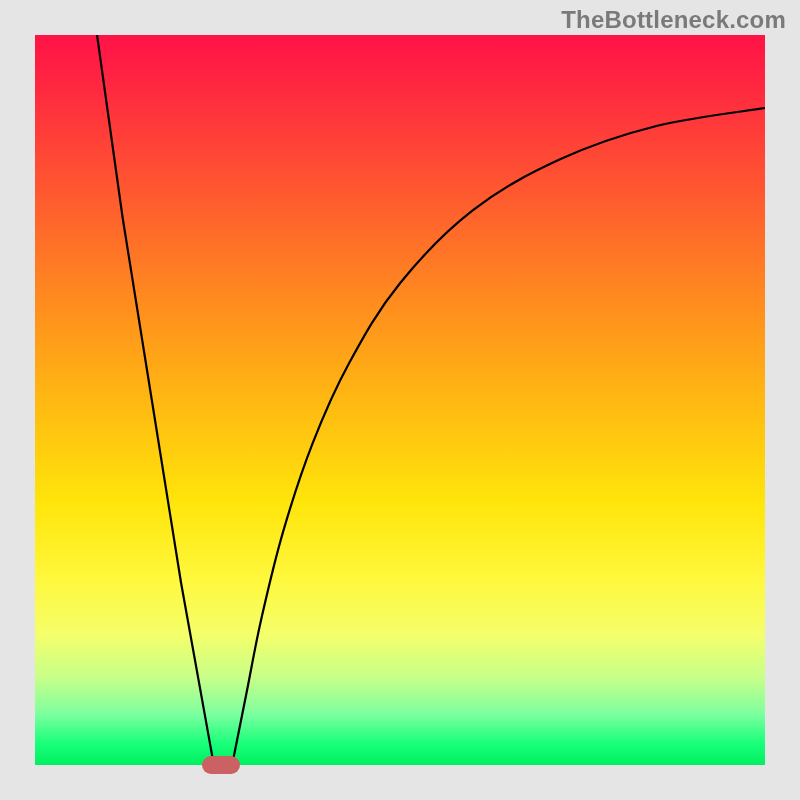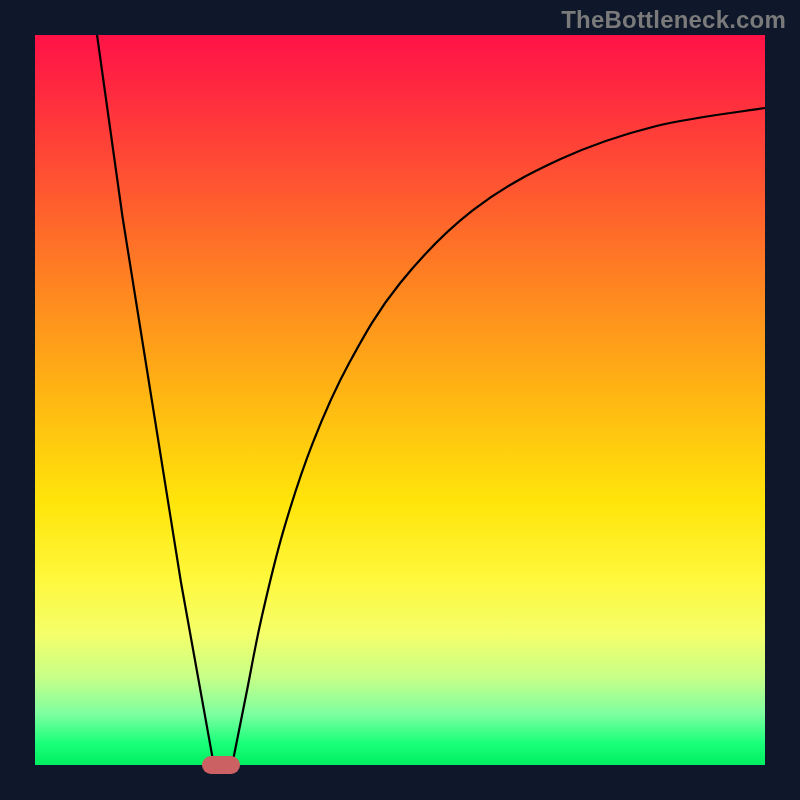--- a/index.html
+++ b/index.html
@@ -10,21 +10,21 @@
     background: #000;
     overflow: hidden;
     font-family: Arial, Helvetica, sans-serif;
   }
   .frame {
     position: absolute;
     left: 0;
     top: 0;
     width: 800px;
     height: 800px;
-    background: #0f172a;
+    background: #e5e5e5;
   }
   .plot-area {
     position: absolute;
     left: 35px;
     top: 35px;
     width: 730px;
     height: 730px;
     background: linear-gradient(to bottom,
       #ff1247 0%,
       #ff2b3f 8%,

